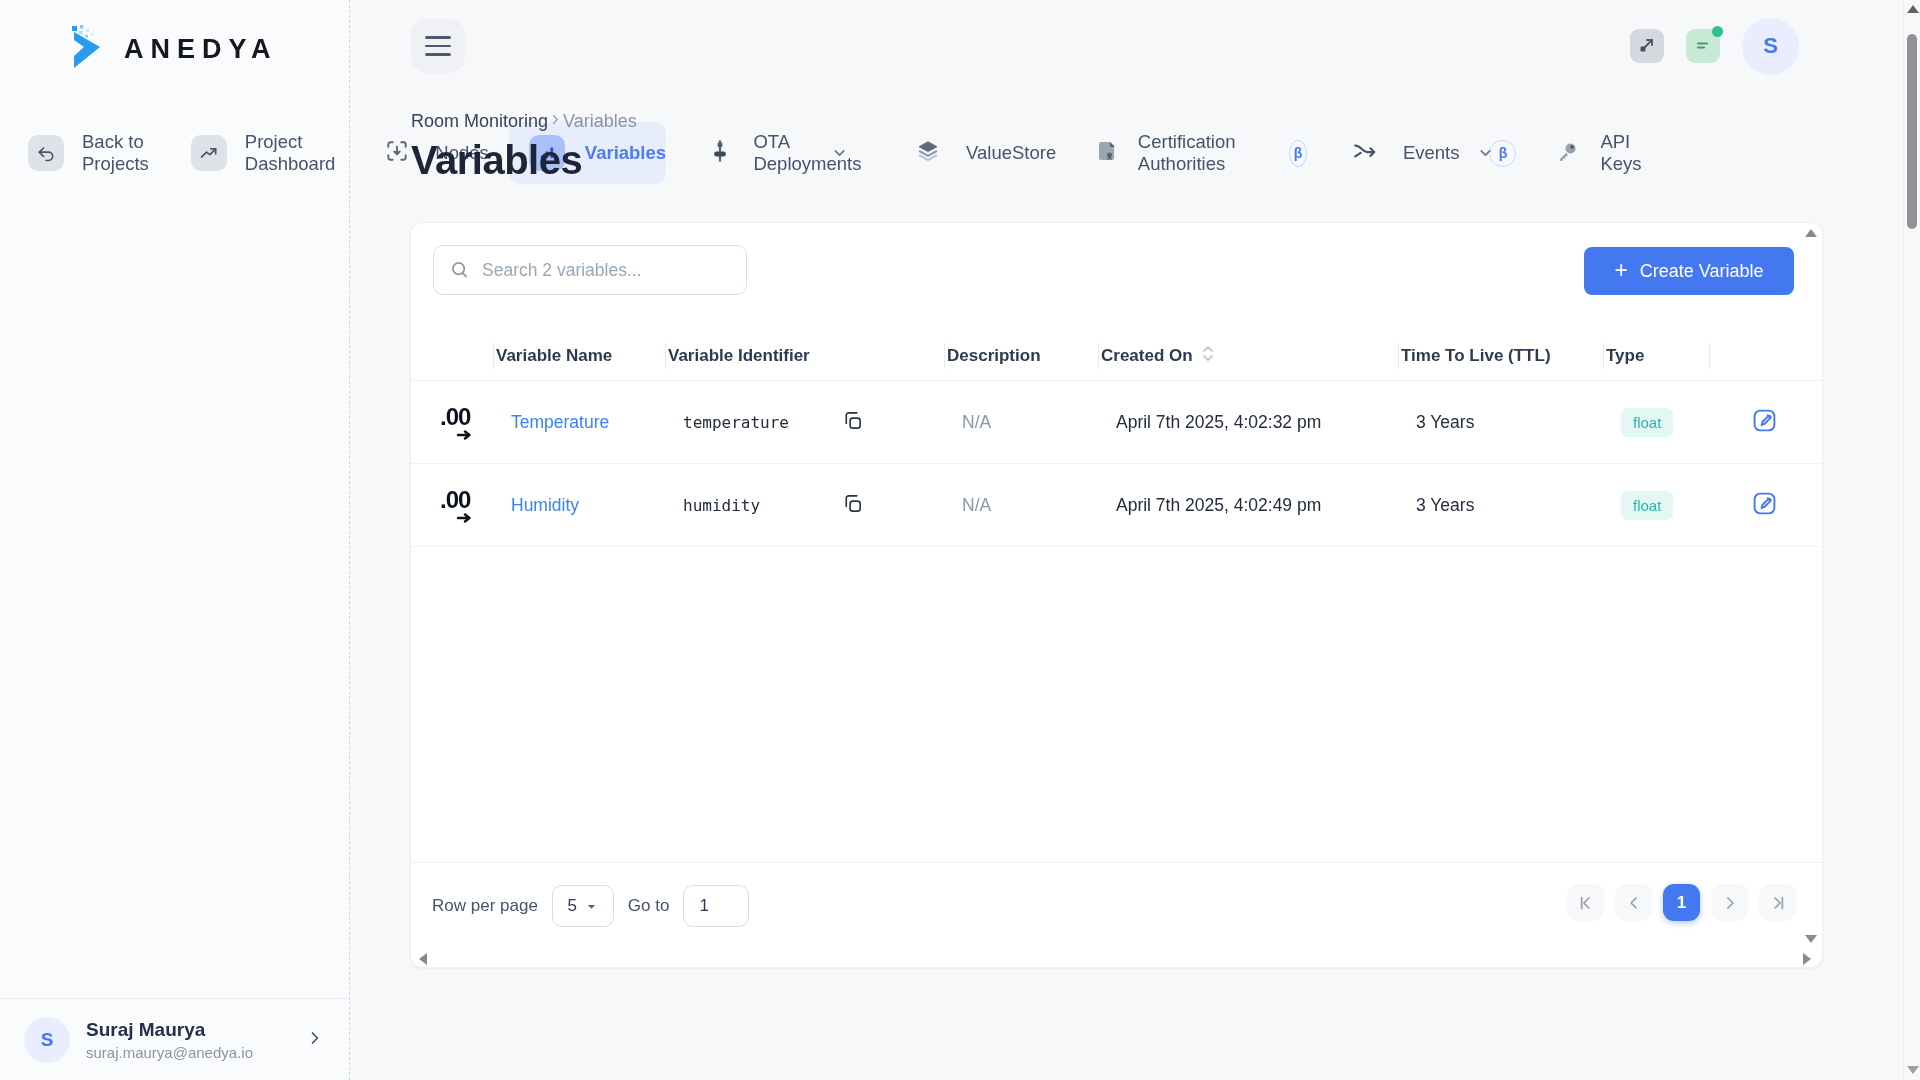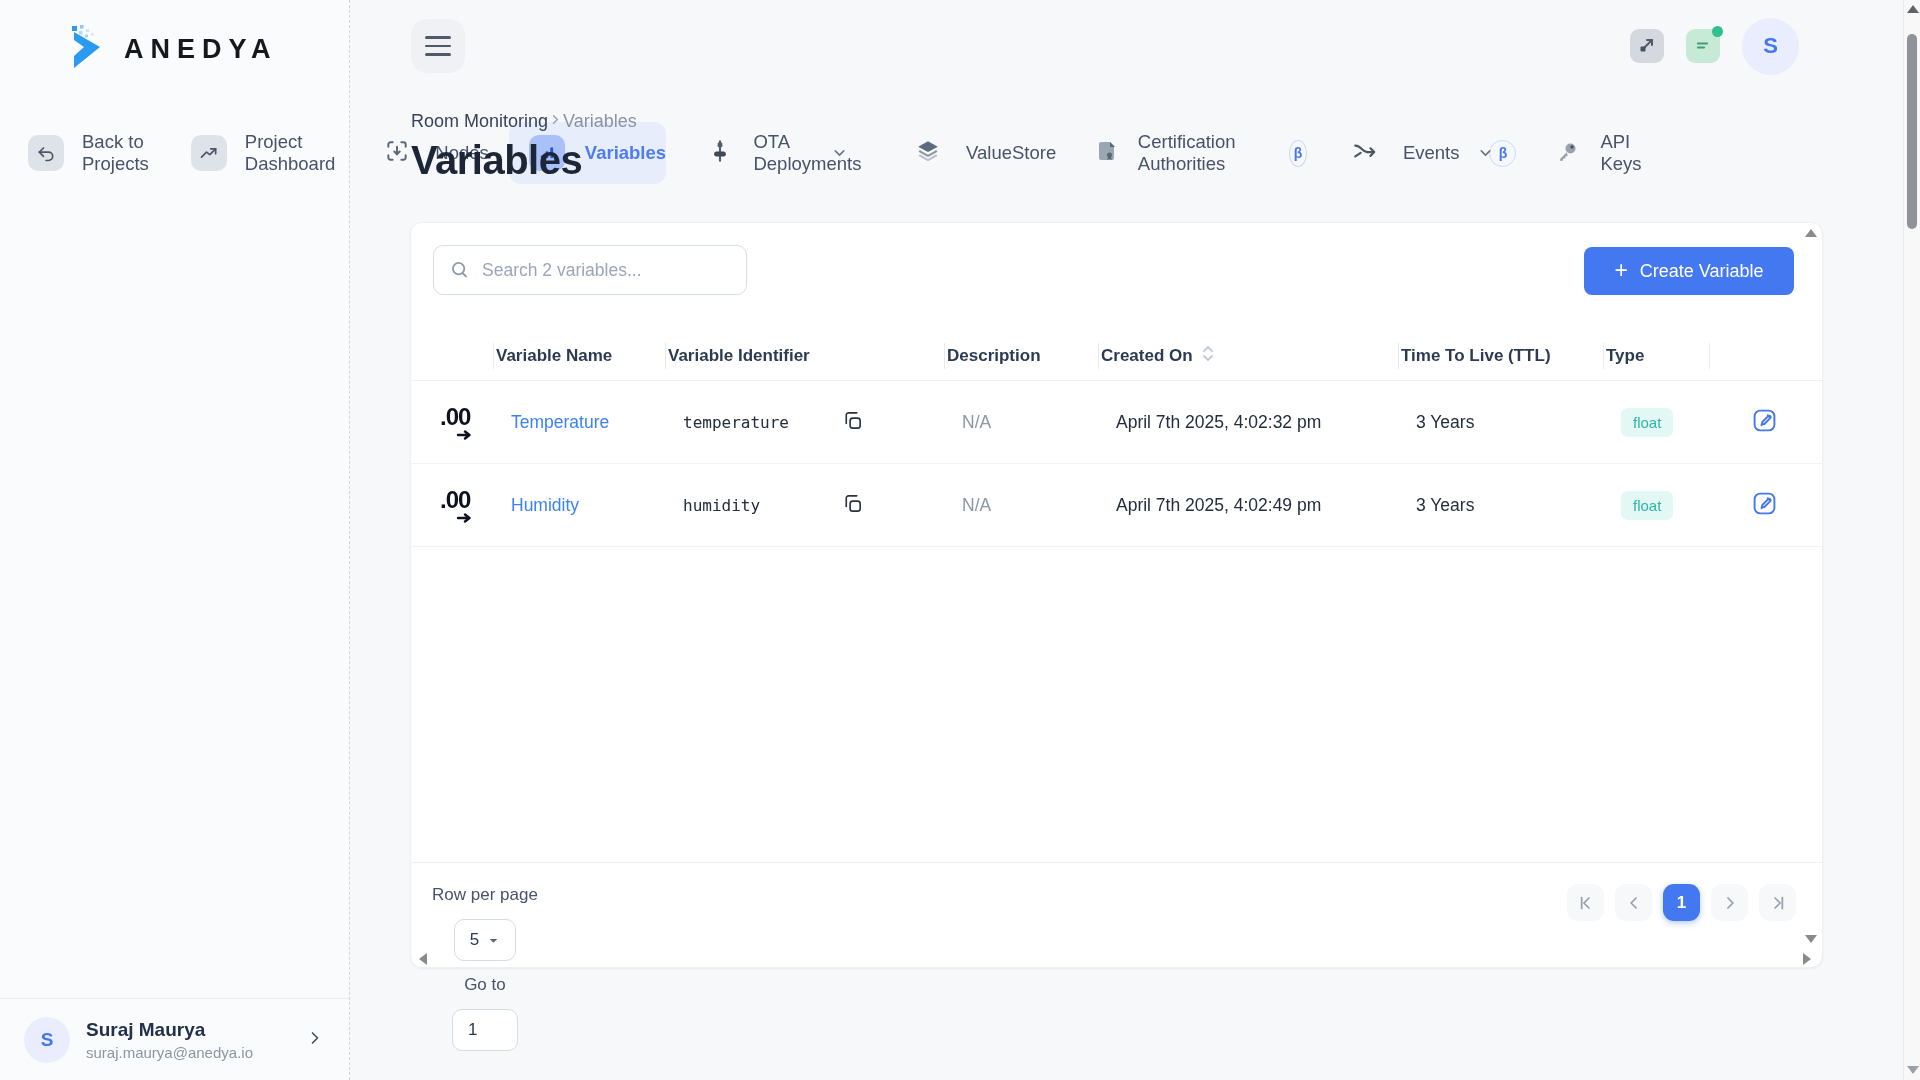--- a/index.html
+++ b/index.html
@@ -99,21 +99,21 @@
   .var-icon { display:flex; flex-direction:column; align-items:flex-start; line-height:1; margin-left:10px; }
   .var-icon .v00 { font-size:24px; font-weight:800; letter-spacing:-1px; color:#0c1220; }
   .name-link { color:#3b82f6; cursor:pointer; }
   .copy-btn { position:absolute; left:176px; top:50%; transform:translateY(-50%); background:none; border:none; cursor:pointer; display:flex; }
   .desc { color:#8d97a6; }
   .type-badge { background:#e3f7f4; color:#2eb5a9; font-size:15px; padding:6px 12px; border-radius:7px; }
   .edit-btn { background:none; border:none; cursor:pointer; display:flex; margin-left:24px; }
 
   
   .pagination { position:absolute; left:0; top:639px; width:1413px; height:89px; border-top:1px solid #eef1f5; }
-  .pg-left { position:absolute; left:21px; top:22px; display:flex; align-items:center; gap:14px; font-size:17px; color:#47536a;flex-direction:column; }
+  .pg-left { position:absolute; left:21px; top:22px; display:flex; align-items:center; gap:14px; font-size:17px; color:#47536a; }
   .pg-select { width:62px; height:42px; border:1px solid #d5dce6; border-radius:10px; background:#fff;
     display:flex; align-items:center; justify-content:center; gap:8px; cursor:pointer; font-size:17px; color:#2b3a50; }
   .pg-goto-input { width:66px; height:42px; border:1px solid #d5dce6; border-radius:10px; padding:0 0 0 15px;
     font-size:17px; color:#2b3a50; outline:none; font-family:"Liberation Sans",sans-serif; }
   .pager { position:absolute; right:28px; top:21px; display:flex; gap:11px; }
   .pg-btn { width:37px; height:37px; border-radius:11px; background:#f6f8fa; border:none; display:flex;
     align-items:center; justify-content:center; cursor:pointer; }
   .pg-btn.current { background:#4478f1; color:#fff; font-size:17px; font-weight:600; box-shadow:0 2px 6px rgba(68,120,241,.4); }
 
   

